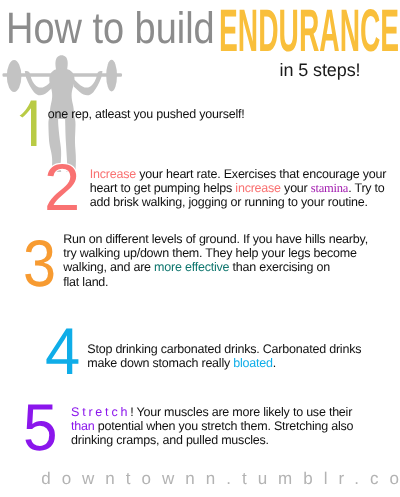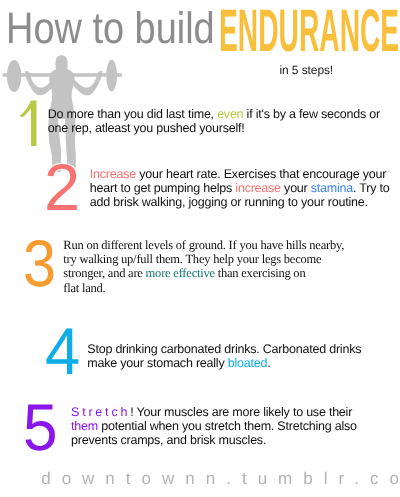--- a/index.html
+++ b/index.html
@@ -8,40 +8,40 @@
        -webkit-font-smoothing:antialiased;text-rendering:geometricPrecision;}
   #page{position:absolute;left:0;top:0;width:400px;height:460px;background:#fff;}
 
   
   #title-how{position:absolute;left:5.8px;top:7.2px;font-size:44px;line-height:44px;
              color:#8c8c8c;white-space:nowrap;
              transform:scaleX(0.862);transform-origin:left top;}
   #title-endurance{position:absolute;left:218.8px;top:1px;font-size:60px;line-height:60px;
              color:#f9bf3b;font-weight:bold;white-space:nowrap;
              transform:scaleX(0.47);transform-origin:left top;}
-  #subtitle{position:absolute;left:279.5px;top:62px;font-size:12px;line-height:16px;
+  #subtitle{position:absolute;left:279.5px;top:62px;font-size:18px;line-height:16px;
             color:#1a1a1a;white-space:nowrap;letter-spacing:-0.1px;}
 
   
   #athlete{position:absolute;left:0px;top:0px;width:140px;height:180px;}
 
   
   .num{position:absolute;line-height:66px;font-size:66px;white-space:nowrap;
        -webkit-text-stroke:2.3px #fff;paint-order:stroke fill;}
   .txt{position:absolute;font-size:12.5px;line-height:14.2px;color:#111;
        letter-spacing:-0.22px;white-space:nowrap;}
 
   #n1{left:19.3px;top:99.8px;}
   #t1{left:47.7px;top:107.0px;}
 
   #n2{left:44.3px;top:154px;color:#f97272;transform:scaleX(0.985);transform-origin:left top;}
   #t2{left:89.8px;top:166.7px;}
 
   #n3{left:23.1px;top:229.5px;color:#f79b31;transform:scaleX(0.9);transform-origin:left top;}
-  #t3{left:63.3px;top:238px;font-family:Liberation Serif, serif;}
+  #t3{left:63.3px;top:232px;}
 
   #n4{left:44.5px;top:318px;color:#0fade8;transform:scaleX(0.96);transform-origin:left top;}
   #t4{left:87.3px;top:342px;}
 
   #n5{left:23.2px;top:394px;color:#8b16ec;transform:scaleX(0.94);transform-origin:left top;}
   #t5{left:71px;top:404.9px;}
 
   
   #footer{position:absolute;left:41.2px;top:472.5px;font-size:17px;line-height:12px;
           color:#b3b3b3;letter-spacing:11.0px;white-space:nowrap;}
@@ -67,55 +67,54 @@
       <ellipse cx="14.1" cy="76" rx="7.3" ry="16"></ellipse>
       <ellipse cx="111.6" cy="75.6" rx="5.4" ry="15.8"></ellipse>
     </g>
   </svg>
 
   <div class="step">
     <svg class="num" id="n1" width="22" height="50" viewBox="0 0 22 50">
       <path d="M0.6 15.6 C4.2 13.2 8.6 8.6 11.9 0.4 L17.5 0.4 L17.5 46 L12.0 46 L12.0 8.2 C9.1 12.3 6.2 15.3 3.4 17.6 Z" fill="#b9cb45"></path>
     </svg>
     <div class="txt" id="t1">
-        <div><span>Do more than you did last time, </span><span style="color: rgb(185, 203, 69);">even</span><span> if it's by a few seconds or</span></div>
         <div><span>one rep, atleast you pushed yourself!</span></div>
       </div>
   </div>
 
   <div class="step">
     <div class="num" id="n2">2</div>
     <div class="txt" id="t2">
         <div><span style="color: rgb(249, 114, 114);">Increase</span><span> your heart rate. Exercises that encourage your</span></div>
-        <div><span>heart to get pumping helps </span><span style="color: rgb(249, 114, 114);">increase</span><span> your </span><span style="color: #3b82f6;">stamina</span><span>. Try to</span></div>
+        <div><span>heart to get pumping helps </span><span style="color: rgb(249, 114, 114);">increase</span><span> your </span><span style="color: #a21caf; font-family: Liberation Serif, serif;">stamina</span><span>. Try to</span></div>
         <div><span>add brisk walking, jogging or running to your routine.</span></div>
       </div>
   </div>
 
   <div class="step">
     <div class="num" id="n3">3</div>
     <div class="txt" id="t3">
         <div><span>Run on different levels of ground. If you have hills nearby,</span></div>
-        <div><span>try walking up/full them. They help your legs become</span></div>
-        <div><span>stronger, and are </span><span style="color: #0f766e;">more effective</span><span> than exercising on</span></div>
+        <div><span>try walking up/down them. They help your legs become</span></div>
+        <div><span>walking, and are </span><span style="color: #0f766e;">more effective</span><span> than exercising on</span></div>
         <div><span>flat land.</span></div>
       </div>
   </div>
 
   <div class="step">
     <div class="num" id="n4">4</div>
     <div class="txt" id="t4">
         <div><span>Stop drinking carbonated drinks. Carbonated drinks</span></div>
-        <div><span>make your stomach really </span><span style="color: rgb(15, 173, 232);">bloated</span><span>.</span></div>
+        <div><span>make down stomach really </span><span style="color: rgb(15, 173, 232);">bloated</span><span>.</span></div>
       </div>
   </div>
 
   <div class="step">
     <div class="num" id="n5">5</div>
     <div class="txt" id="t5">
         <div><span style="color: rgb(139, 22, 236); letter-spacing: 2.8px;">Stretch</span><span>! Your muscles are more likely to use their</span></div>
-        <div><span style="color: rgb(139, 22, 236);">them</span><span> potential when you stretch them. Stretching also</span></div>
-        <div><span>prevents cramps, and brisk muscles.</span></div>
+        <div><span style="color: rgb(139, 22, 236);">than</span><span> potential when you stretch them. Stretching also</span></div>
+        <div><span>drinking cramps, and pulled muscles.</span></div>
       </div>
   </div>
 
   <div id="footer">downtownn.tumblr.com</div>
 </div>
 
 </body></html>

